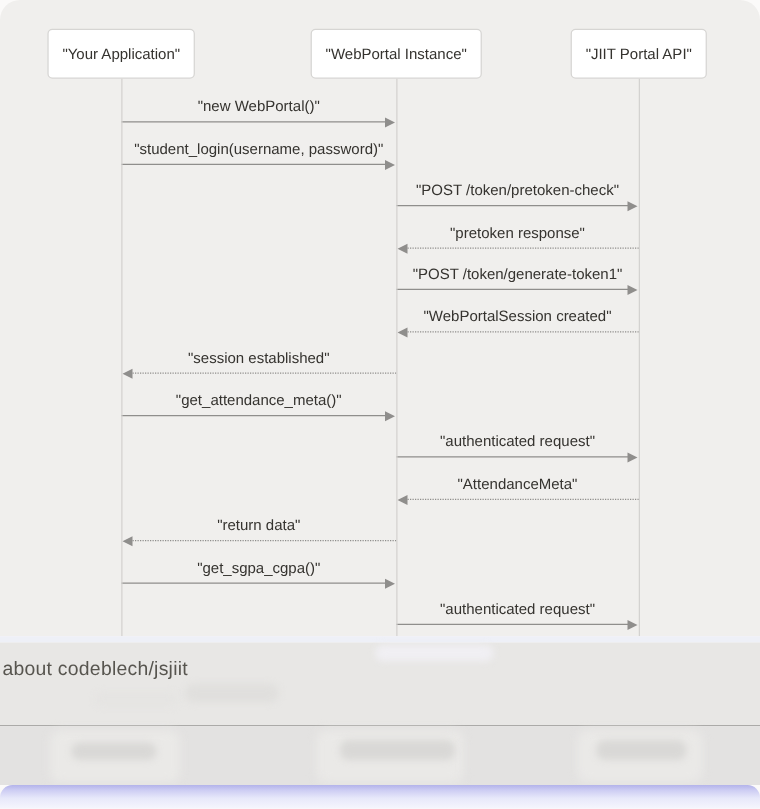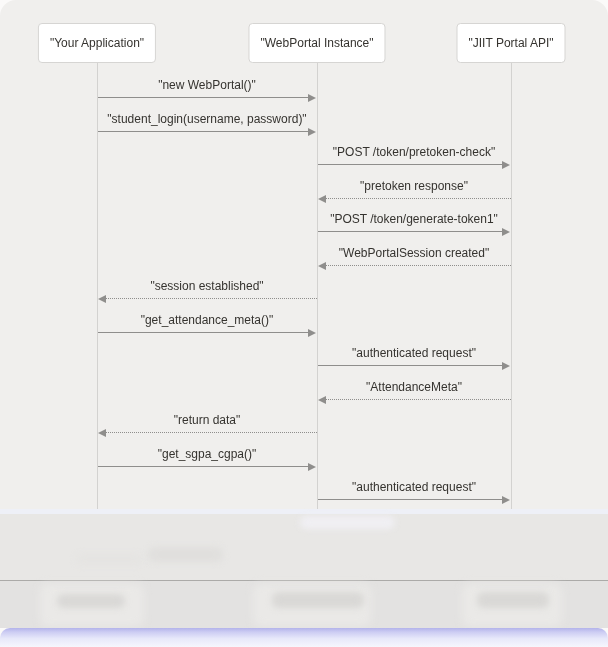--- a/index.html
+++ b/index.html
@@ -111,20 +111,21 @@
       <div class="lifeline" style="left: 510.5px; height: 446px;"></div>
     </div>
 
   <div class="strip"></div>
 
   <div class="band1">
     <div class="ghost" style="left:300px;top:2px;width:95px;height:13px;background:#f0eff3"></div>
     <div class="ghost" style="left:148px;top:33px;width:75px;height:15px;background:#e0dfdd"></div>
     <div class="ghost" style="left:76px;top:40px;width:66px;height:11px;background:#e5e4e2"></div>
   </div>
+  <div class="overlay-input-text">about codeblech/jsjiit</div>
 
   <div class="divider"></div>
 
   <div class="band2">
     <div class="ghost-card" style="left:40px;top:3px;width:104px;height:42px"></div>
     <div class="ghost-card" style="left:253px;top:3px;width:118px;height:42px"></div>
     <div class="ghost-card" style="left:462px;top:3px;width:100px;height:42px"></div>
     <div class="ghost-blob" style="left:57px;top:13px;width:68px;height:14px"></div>
     <div class="ghost-blob" style="left:272px;top:11px;width:92px;height:16px"></div>
     <div class="ghost-blob" style="left:477px;top:11px;width:72px;height:16px"></div>

